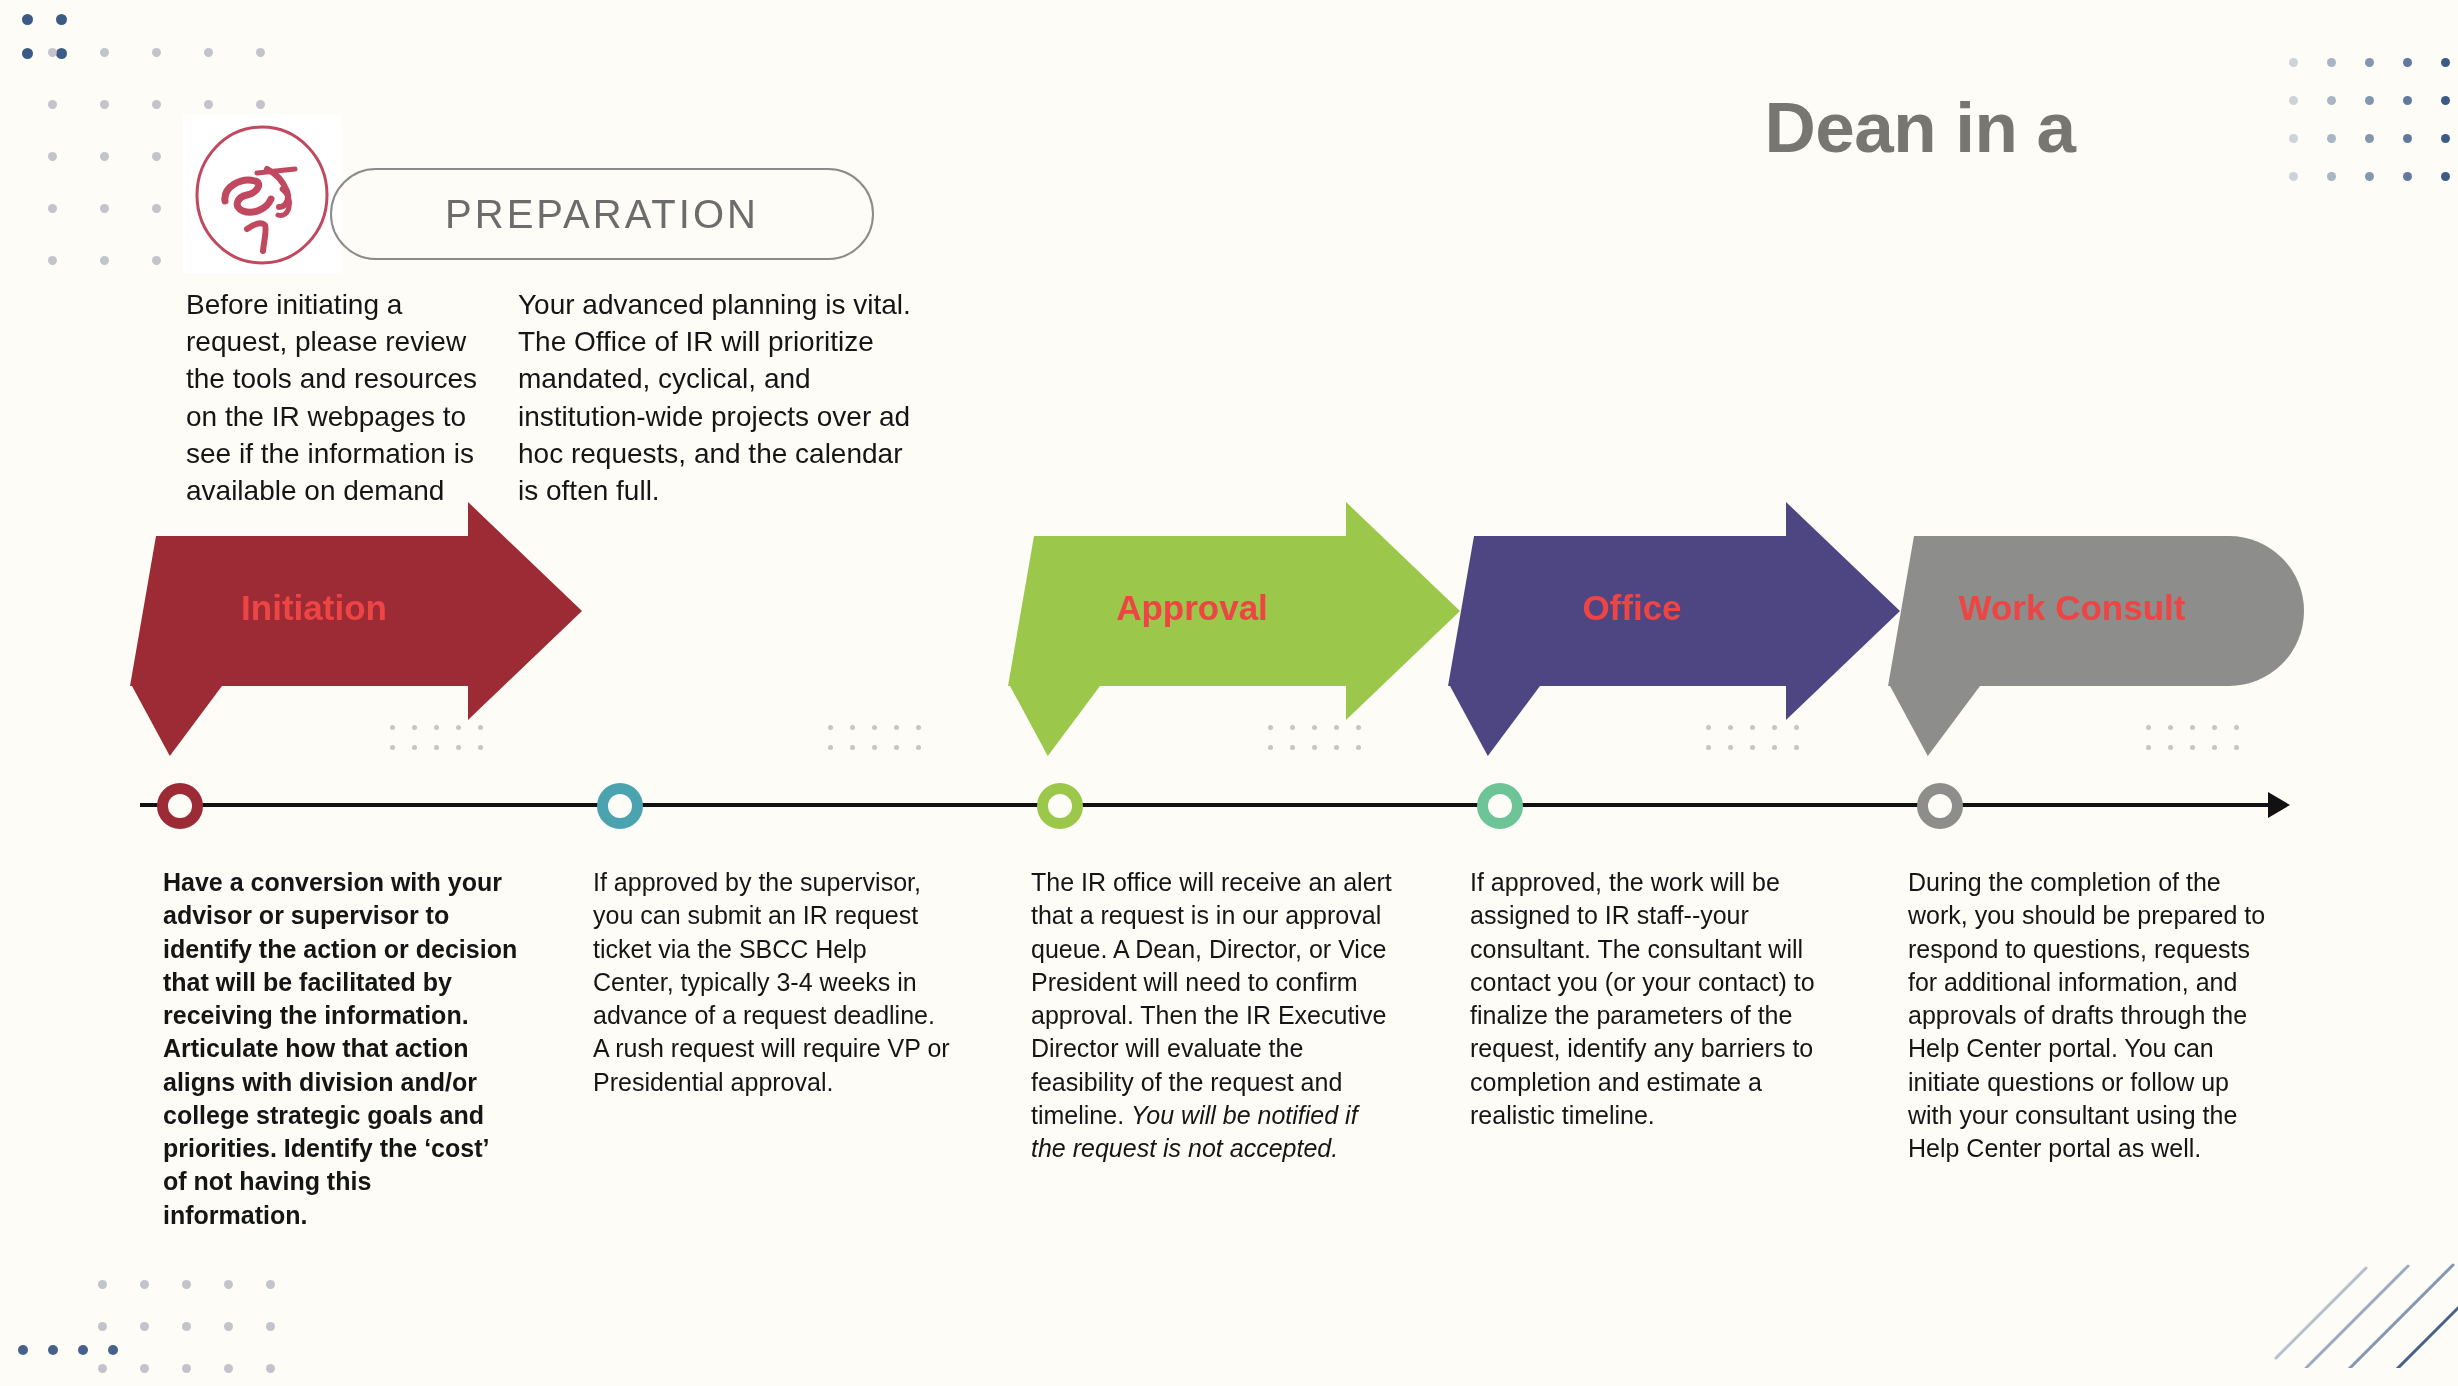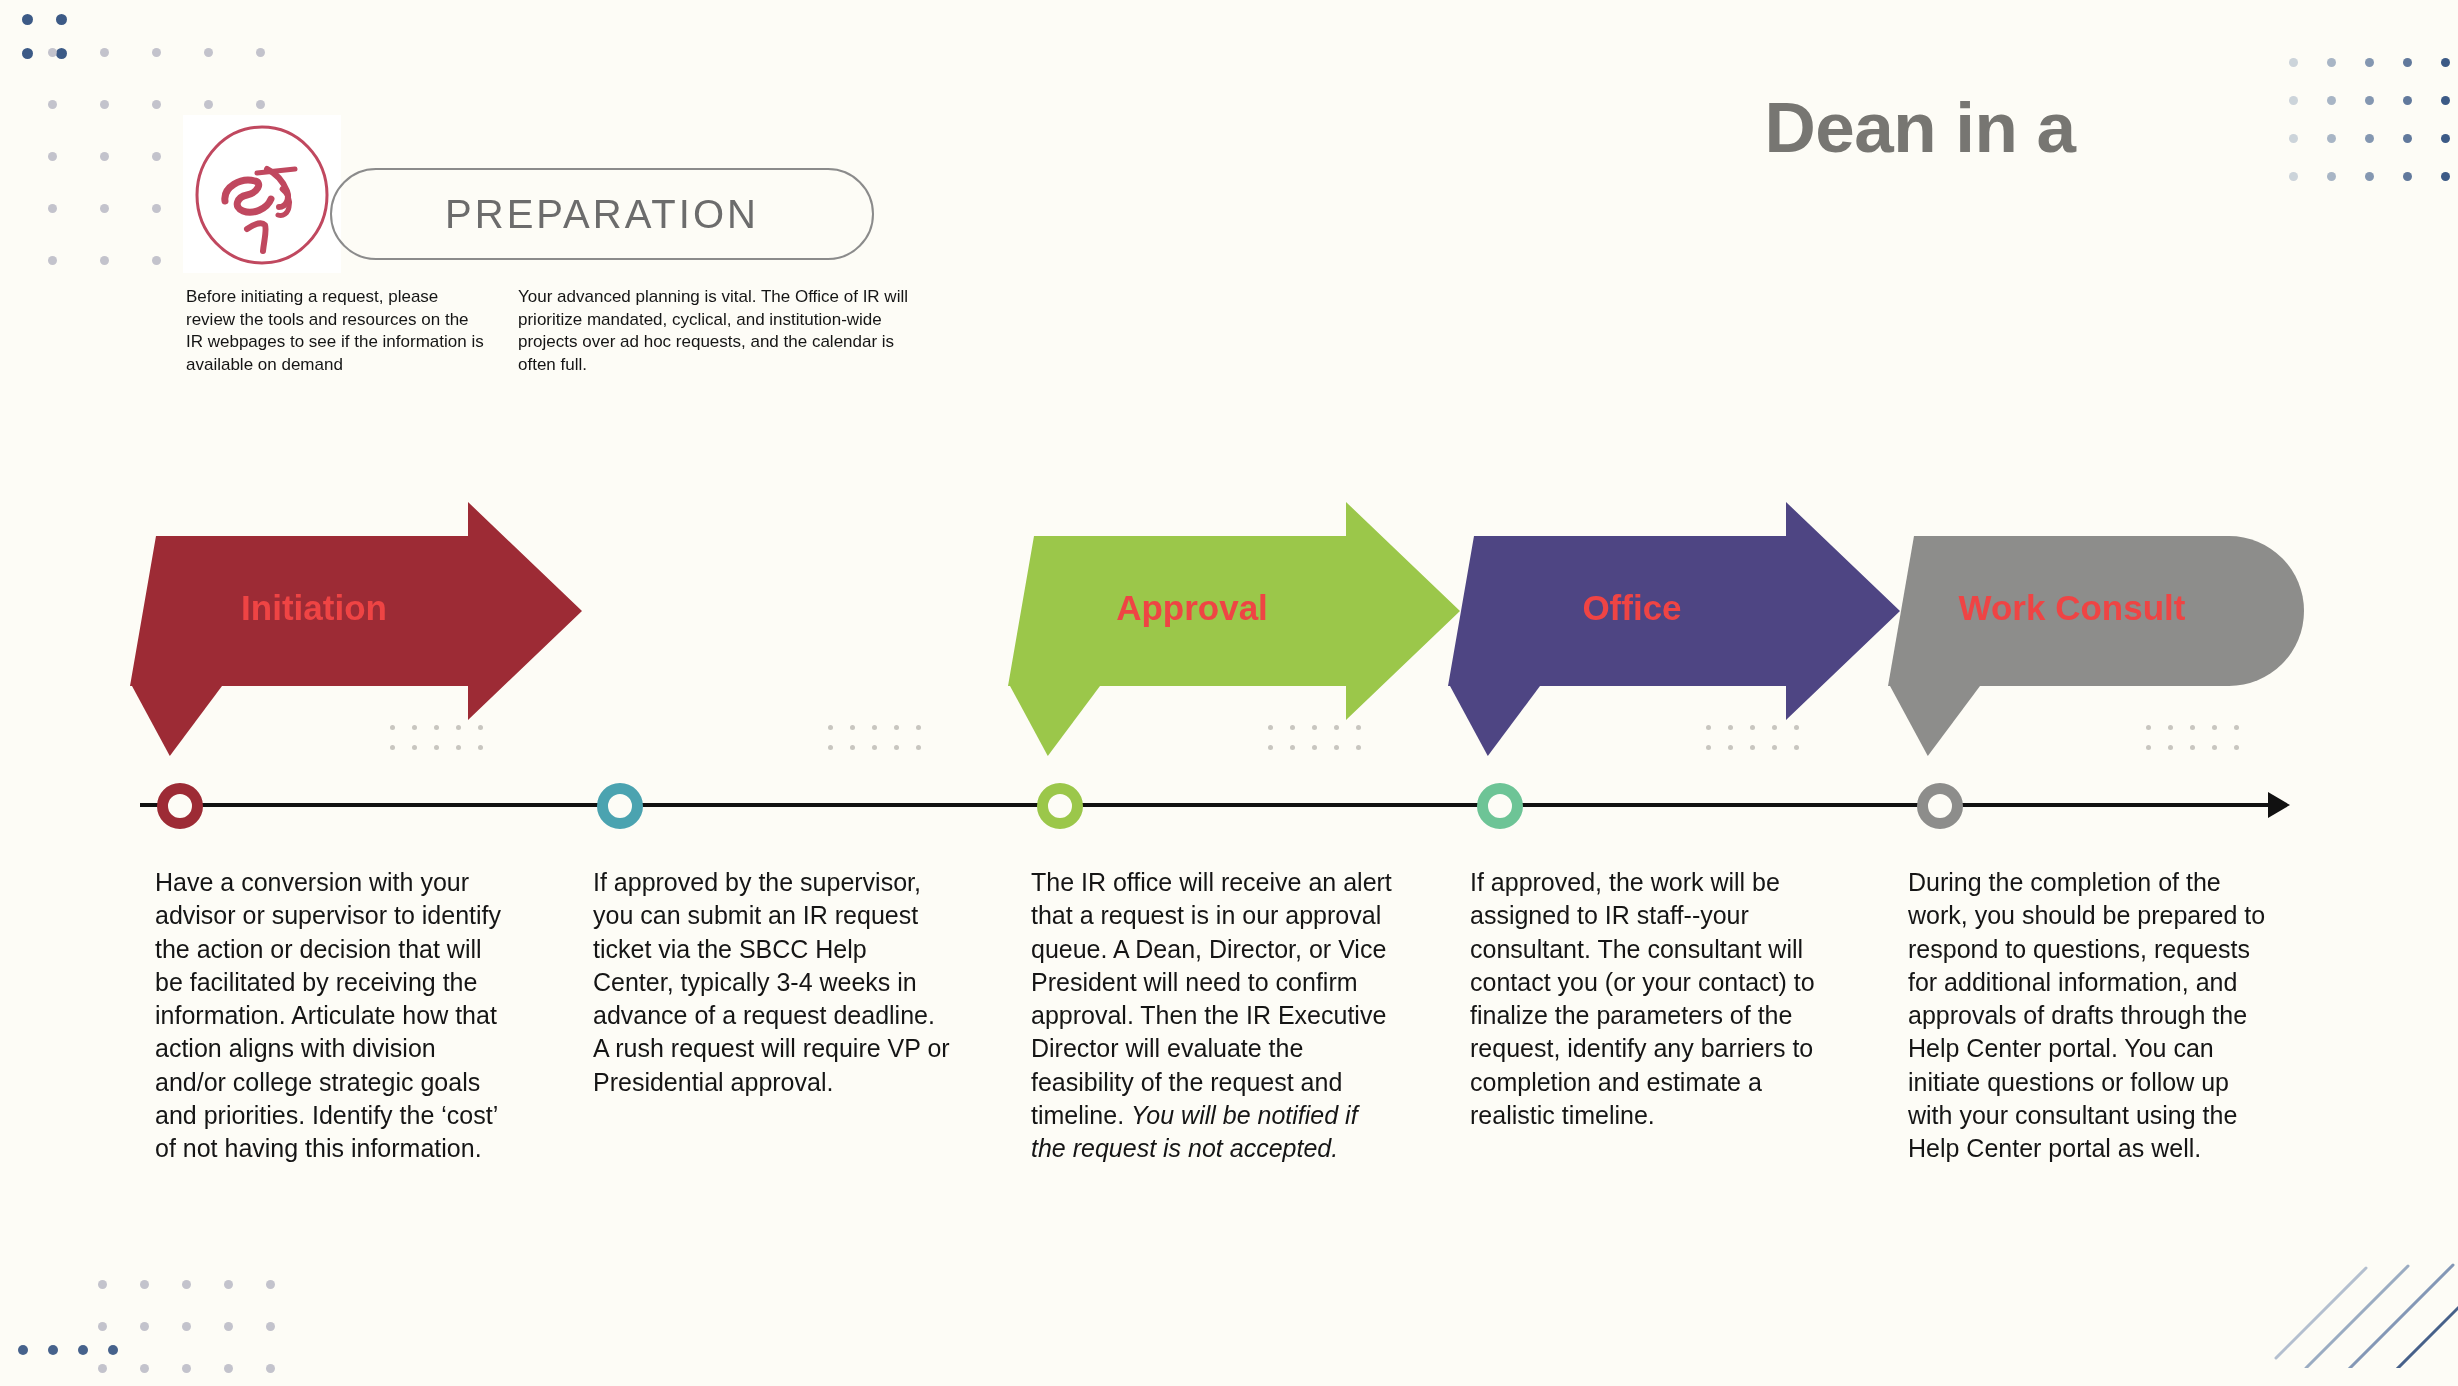--- a/index.html
+++ b/index.html
@@ -43,21 +43,21 @@
     font-size:40px;letter-spacing:3px;color:#6c6c6c;font-weight:400;
   }
 
   #page-title{
     position:absolute;right:38px;top:88px;width:1000px;text-align:center;
     color:#777672;font-weight:bold;font-size:71px;line-height:1.12;
     letter-spacing:-0.5px;
   }
 
   .prep-col{
-    position:absolute;top:286px;font-size:17px;line-height:1.33;color:#151515;
+    position:absolute;top:286px;font-size:28px;line-height:1.33;color:#151515;
   }
   #prep-col-0{left:186px;width:300px;}
   #prep-col-1{left:518px;width:400px;}
 
   
   #arrow-band{position:absolute;left:0;top:500px;width:2458px;height:260px;}
   .arrow-wrap{position:absolute;top:0;}
   .arrow-wrap svg{display:block;overflow:visible;}
   .arrow-label{
     position:absolute;color:#ef4444;font-weight:bold;font-size:35px;
@@ -297,20 +297,20 @@
     <div class="axis"></div>
     <div class="axis-head"></div>
   <div class="tl-node" style="left: 157px; border: 11px solid rgb(157, 43, 53);"></div>
       <div class="tl-node" style="left: 597px; border: 11px solid rgb(75, 163, 176);"></div>
       <div class="tl-node" style="left: 1037px; border: 11px solid rgb(155, 199, 74);"></div>
       <div class="tl-node" style="left: 1477px; border: 11px solid rgb(109, 196, 150);"></div>
       <div class="tl-node" style="left: 1917px; border: 11px solid rgb(141, 141, 139);"></div>
     </div>
 
   <div id="desc-band">
-      <div class="desc-col" style="left: 155px; width: 355px;"><span>Have a conversion with your advisor or supervisor to identify the action or decision that will be facilitated by receiving the information. Articulate how that action aligns with division and/or college strategic goals and priorities. Identify the ‘cost’ of not having this information.</span></div>
+      <div class="desc-col" style="left: 163px; width: 355px; font-weight: bold;"><span>Have a conversion with your advisor or supervisor to identify the action or decision that will be facilitated by receiving the information. Articulate how that action aligns with division and/or college strategic goals and priorities. Identify the ‘cost’ of not having this information.</span></div>
       <div class="desc-col" style="left: 593px; width: 360px;"><span>If approved by the supervisor, you can submit an IR request ticket via the SBCC Help Center, typically 3-4 weeks in advance of a request deadline. A rush request will require VP or Presidential approval.</span></div>
       <div class="desc-col" style="left: 1031px; width: 365px;"><span>The IR office will receive an alert that a request is in our approval queue. A Dean, Director, or Vice President will need to confirm approval. Then the IR Executive Director will evaluate the feasibility of the request and timeline. </span><em>You will be notified if the request is not accepted.</em></div>
       <div class="desc-col" style="left: 1470px; width: 345px;"><span>If approved, the work will be assigned to IR staff--your consultant. The consultant will contact you (or your contact) to finalize the parameters of the request, identify any barriers to completion and estimate a realistic timeline.</span></div>
       <div class="desc-col" style="left: 1908px; width: 370px;"><span>During the completion of the work, you should be prepared to respond to questions, requests for additional information, and approvals of drafts through the Help Center portal. You can initiate questions or follow up with your consultant using the Help Center portal as well.</span></div>
     </div>
 
 </div>
 
 </body></html>

